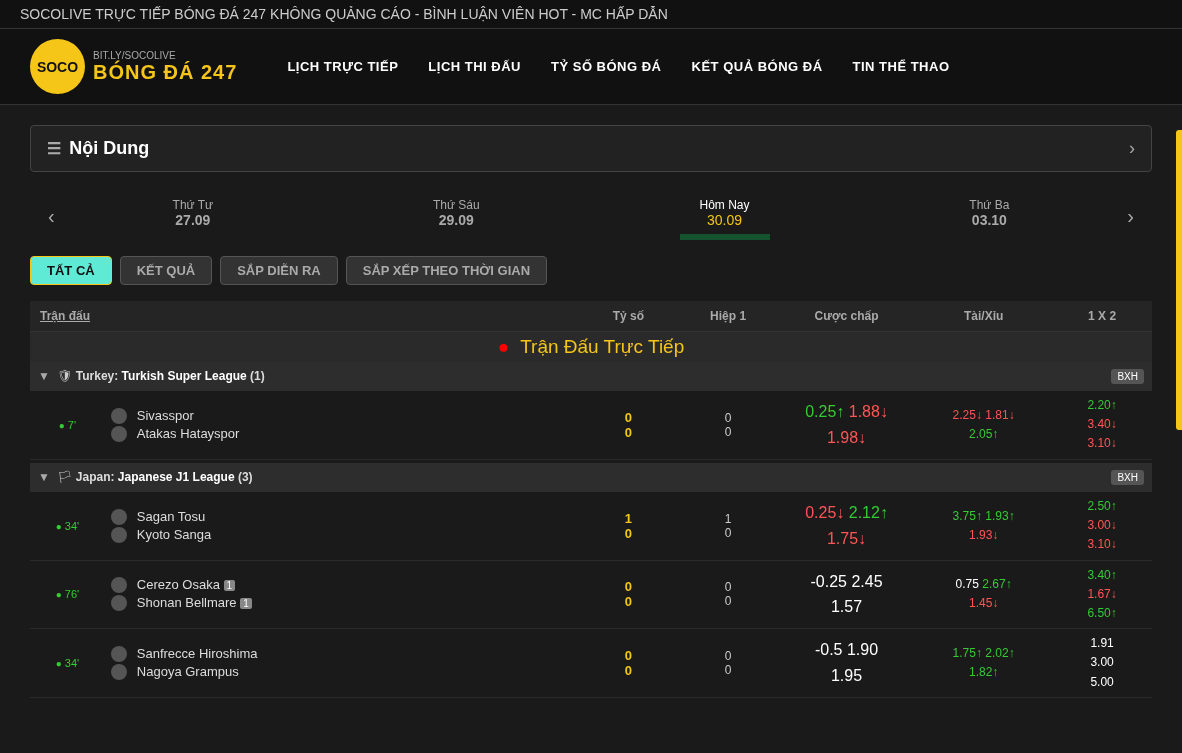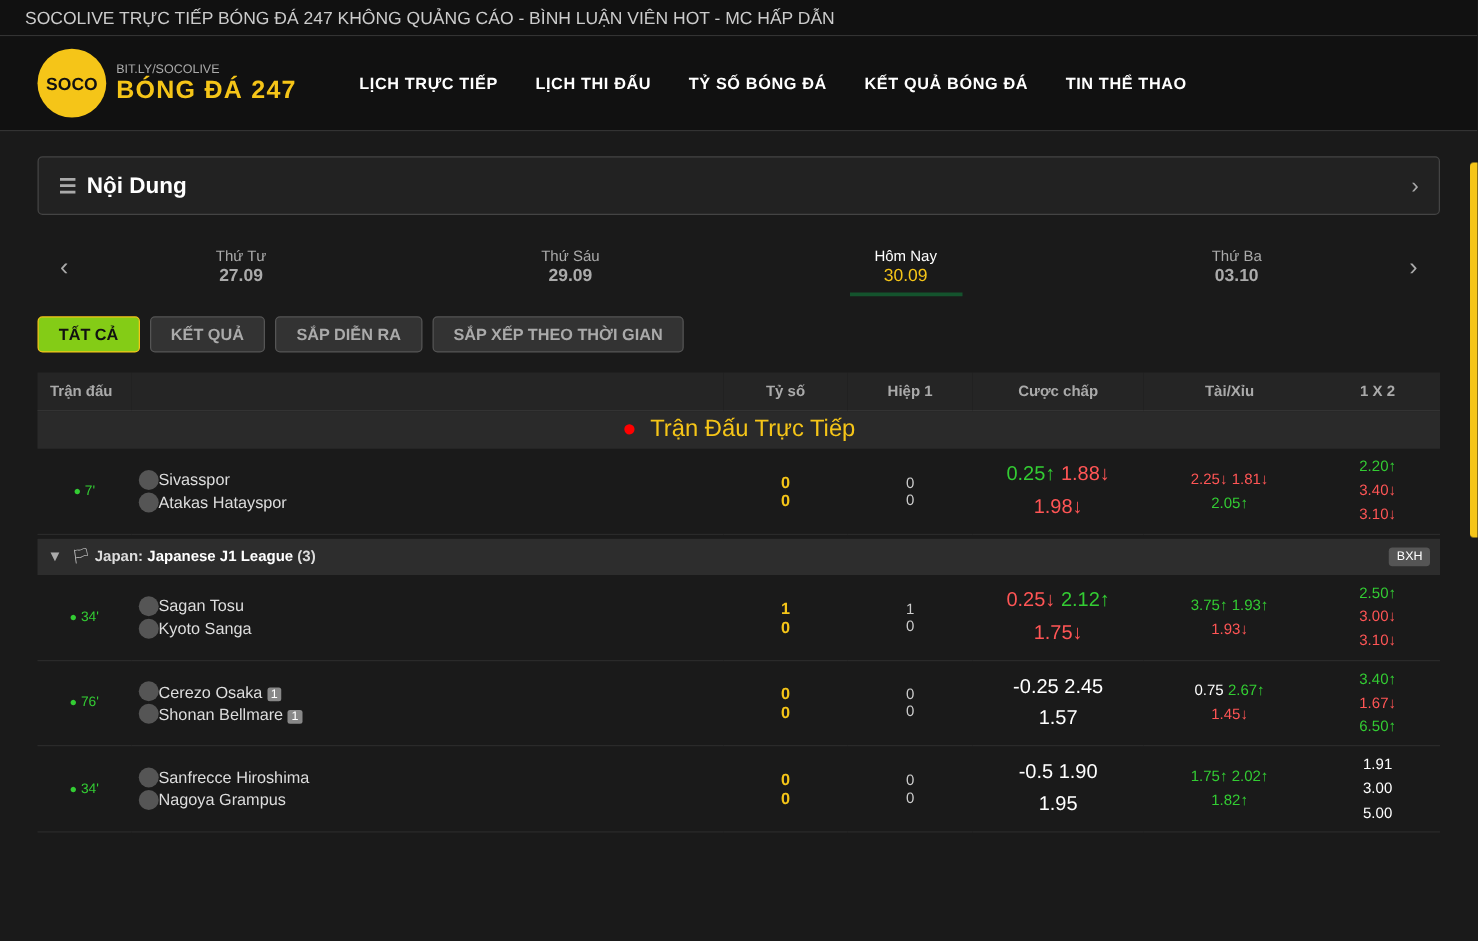--- a/index.html
+++ b/index.html
@@ -80,41 +80,41 @@
       display: flex; flex: 1; justify-content: space-around;
     }
     .date-item {
       display: flex; flex-direction: column; align-items: center; cursor: pointer;
       padding: 6px 20px; color: #aaa;
     }
     .date-item.active { color: #fff; }
     .date-item.active .date-day { color: #f5c518; font-weight: 400; }
     .date-item .date-label { font-size: 12px; }
     .date-item .date-day { font-size: 14px; font-weight: 600; }
-    .date-item.active { border-bottom: 3px solid #14532d; }
+    .date-item.active { border-bottom: 6px solid #14532d; }
 
     
     .filter-buttons {
       display: flex; gap: 8px; margin-bottom: 16px;
     }
     .filter-btn {
       padding: 6px 16px; border-radius: 4px; border: 1px solid #555;
       background: #333; color: #aaa; cursor: pointer; font-size: 13px; font-weight: 600;
     }
     .filter-btn.active {
-      background: #84cc16; color: #111; border-color: #f5c518;
+      background: #5eead4; color: #111; border-color: #f5c518;
     }
 
     
     .matches-table { width: 100%; border-collapse: collapse; }
     .matches-table th {
       background: #252525; color: #aaa; font-size: 12px; font-weight: 600;
       padding: 8px 6px; text-align: center; border-bottom: 1px solid #333;
     }
-    .matches-table th.left { text-align: left; padding-left: 10px; }
+    .matches-table th.left { text-align: left; padding-left: 10px; text-decoration: underline; }
 
     
     .live-header td {
       background: #2a2a2a; text-align: center; padding: 4px; color: #f5c518;
       font-weight: 400; font-size: 19px;
     }
     .live-dot { color: #f00; margin-right: 6px; }
 
     
     .league-row td {
@@ -129,21 +129,21 @@
     }
 
     
     .match-row td {
       padding: 5px 6px; border-bottom: 1px solid #2a2a2a; vertical-align: middle;
     }
     .match-time { color: #aaa; font-size: 11px; text-align: center; white-space: nowrap; }
     .match-time .dot { color: #3c3; font-size: 10px; }
     .match-time .minute { color: #3c3; font-size: 11px; }
     .team-cell { min-width: 200px; }
-    .team-row { display: flex; align-items: center; gap: 0; padding: 1px 0; }
+    .team-row { display: flex; gap: 10px; padding: 1px 0; }
     .team-logo { width: 16px; height: 16px; background: #555; border-radius: 50%; flex-shrink: 0; }
     .team-name { color: #ddd; font-size: 13px; }
     .score-cell { text-align: center; font-weight: 700; }
     .score-home { color: #f5c518; }
     .score-away { color: #f5c518; }
     .h1-cell { text-align: center; color: #ccc; font-size: 12px; }
     .odds-cell { text-align: center; font-size: 16px; white-space: nowrap; }
 
     .taixiu-cell { text-align: center; font-size: 12px; white-space: nowrap; }
     .onex2-cell { text-align: center; font-size: 12px; white-space: nowrap; }
@@ -238,20 +238,28 @@
     </thead>
     <tbody>
 
       <tr class="live-header">
         <td colspan="7">
           <span class="live-dot">●</span>
           <span>Trận Đấu Trực Tiếp</span>
         </td>
       </tr>
 
+      <tr class="league-row">
+        <td colspan="7">
+          <span class="league-chevron">▼</span>
+          <span style="margin-left:4px;">🛡</span>
+          <span class="league-name">Turkey: <span>Turkish Super League</span> (1)</span>
+          <span class="bxh-btn">BXH</span>
+        </td>
+      </tr>
 
       <tr class="match-row">
         <td class="match-time"><span class="dot">●</span> <span class="minute">7'</span></td>
         <td class="team-cell">
           <div class="team-row">
             <div class="team-logo"></div>
             <span class="team-name">Sivasspor</span>
           </div>
           <div class="team-row">
             <div class="team-logo"></div>

